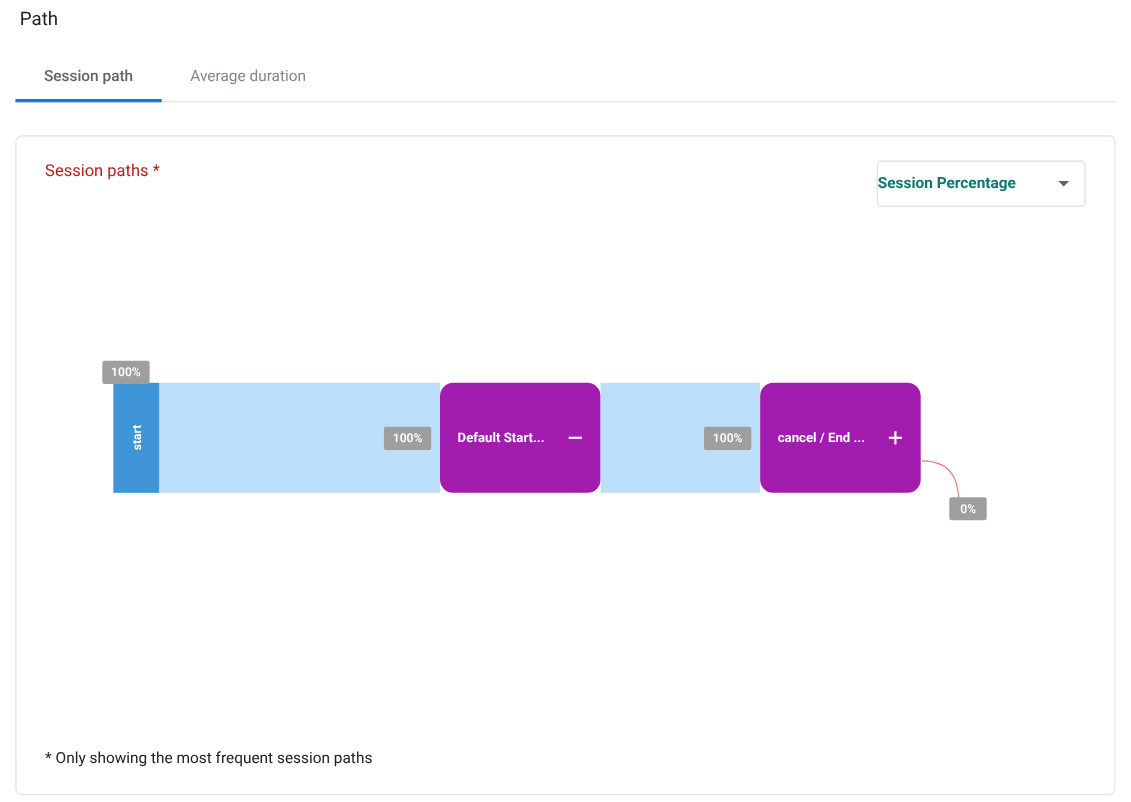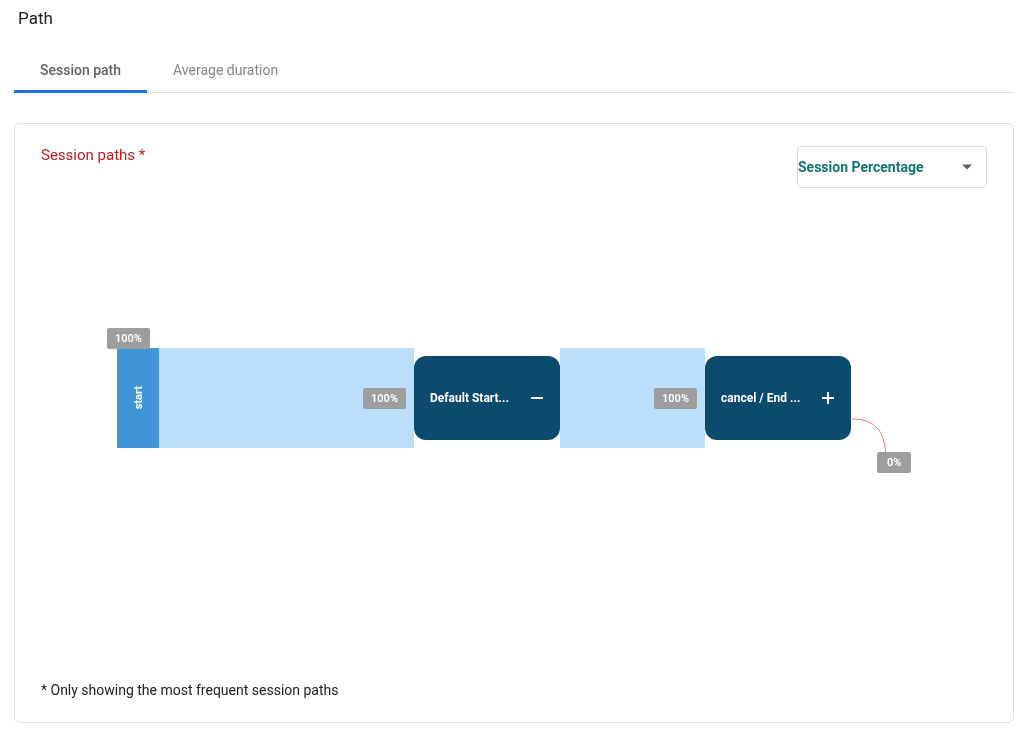--- a/index.html
+++ b/index.html
@@ -86,21 +86,21 @@
   }
 
   
   .diagram-area {
     position: relative;
     height: 360px;
     margin-top: 140px;
   }
   .flow-wrap {
     position: absolute;
-    left: 76px;
+    left: 62px;
     top: 20px;
   }
   .flow {
     position: relative;
     display: flex;
     align-items: center;
     height: 100px;
   }
   .connector {
     height: 100px;
@@ -130,22 +130,22 @@
     position: absolute;
     background: #9e9e9e;
     color: #fff;
     font-size: 11px;
     font-weight: 600;
     padding: 4px 8px;
     border-radius: 2px;
   }
   .node {
     width: 146px;
-    height: 84px;
-    background: #0c4a6e;
+    height: 100px;
+    background: #a21caf;
     border-radius: 12px;
     color: #fff;
     display: flex;
     align-items: center;
     justify-content: space-between;
     padding: 0 12px 0 16px;
     font-size: 12px;
     font-weight: 700;
   }
   .node-label { 

